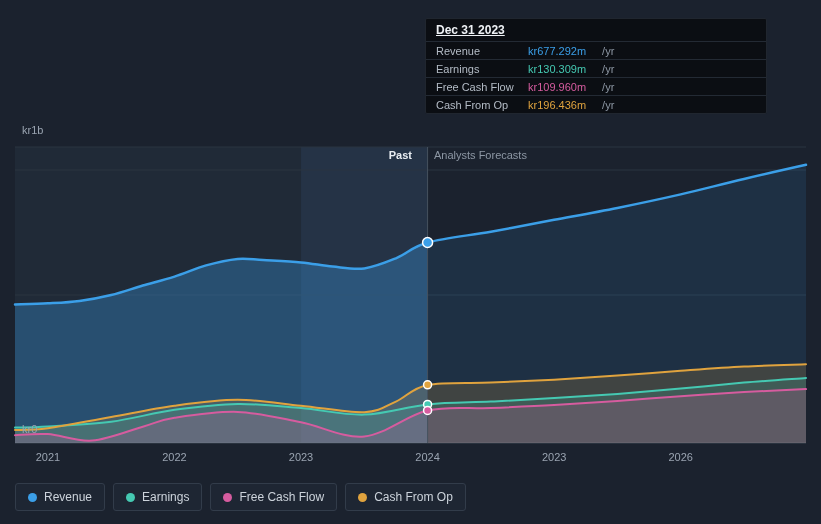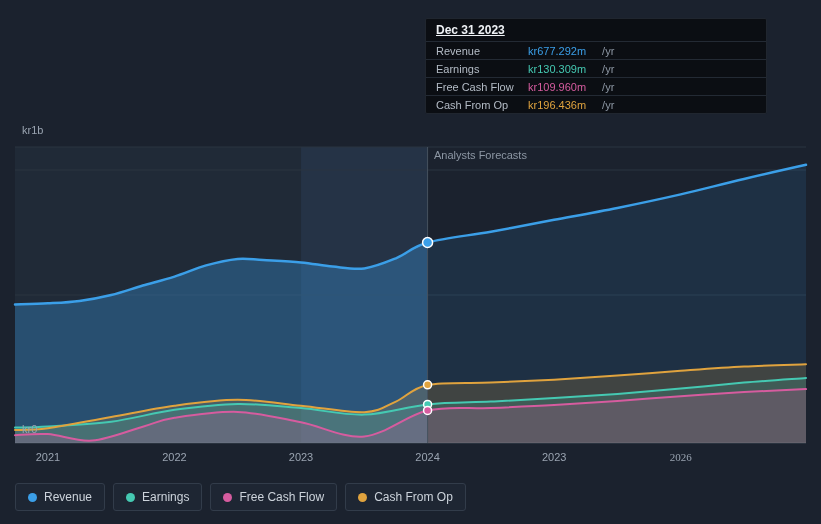--- a/index.html
+++ b/index.html
@@ -51,29 +51,30 @@
       <path d="M15.0,430.0C20.5,429.7 31.9,430.4 47.9,428.2C63.9,426.0 90.1,420.7 111.2,417.0C132.3,413.2 153.4,408.6 174.5,405.7C195.6,402.8 216.7,399.8 237.7,399.8C258.8,399.8 279.9,403.6 301.0,405.7C322.1,407.8 348.5,412.9 364.3,412.2C380.1,411.5 385.4,406.1 395.9,401.6C406.5,397.0 411.8,388.0 427.6,384.9C443.4,381.7 469.8,383.5 490.9,382.6C512.0,381.7 533.1,380.8 554.1,379.7C575.2,378.5 596.3,377.0 617.4,375.5C638.5,374.0 659.6,372.3 680.7,370.8C701.8,369.3 723.1,367.7 744.0,366.6C764.9,365.5 795.7,364.7 806.0,364.3" fill="none" stroke="#e0a33e" stroke-width="2" stroke-linejoin="round" stroke-linecap="round"></path>
       <circle cx="427.5855999999988" cy="242.521568" r="5" fill="#3b9fe8" stroke="#ffffff" stroke-width="1.5"></circle>
       <circle cx="427.5855999999988" cy="404.428536" r="4" fill="#45c9b2" stroke="#ffffff" stroke-width="1.5"></circle>
       <circle cx="427.5855999999988" cy="410.45184" r="4" fill="#d65c9f" stroke="#ffffff" stroke-width="1.5"></circle>
       <circle cx="427.5855999999988" cy="384.854944" r="4" fill="#e0a33e" stroke="#ffffff" stroke-width="1.5"></circle>
     </svg>
 
   <span class="axis-label y-top">kr1b</span>
   <span class="axis-label y-bottom">kr0</span>
 
+  <span class="past-label">Past</span>
   <span class="forecast-label">Analysts Forecasts</span>
 
   <div class="x-ticks" id="x-ticks">
       <span style="left: 25.9056px;">2021</span>
       <span style="left: 152.466px;">2022</span>
       <span style="left: 279.026px;">2023</span>
       <span style="left: 405.586px; text-align: center;">2024</span>
       <span style="left: 532.146px;">2023</span>
-      <span style="left: 658.706px; font-family: Liberation Serif, serif;">2026</span>
+      <span style="left: 658.706px;">2026</span>
     </div>
 
   <div class="tooltip">
     <div class="tt-header">Dec 31 2023</div>
     <div class="tt-row">
       <span class="tt-label">Revenue</span>
       <span class="tt-value" style="color: rgb(59, 159, 232);">kr677.292m</span>
       <span class="tt-suffix">/yr</span>
     </div>
     <div class="tt-row">

